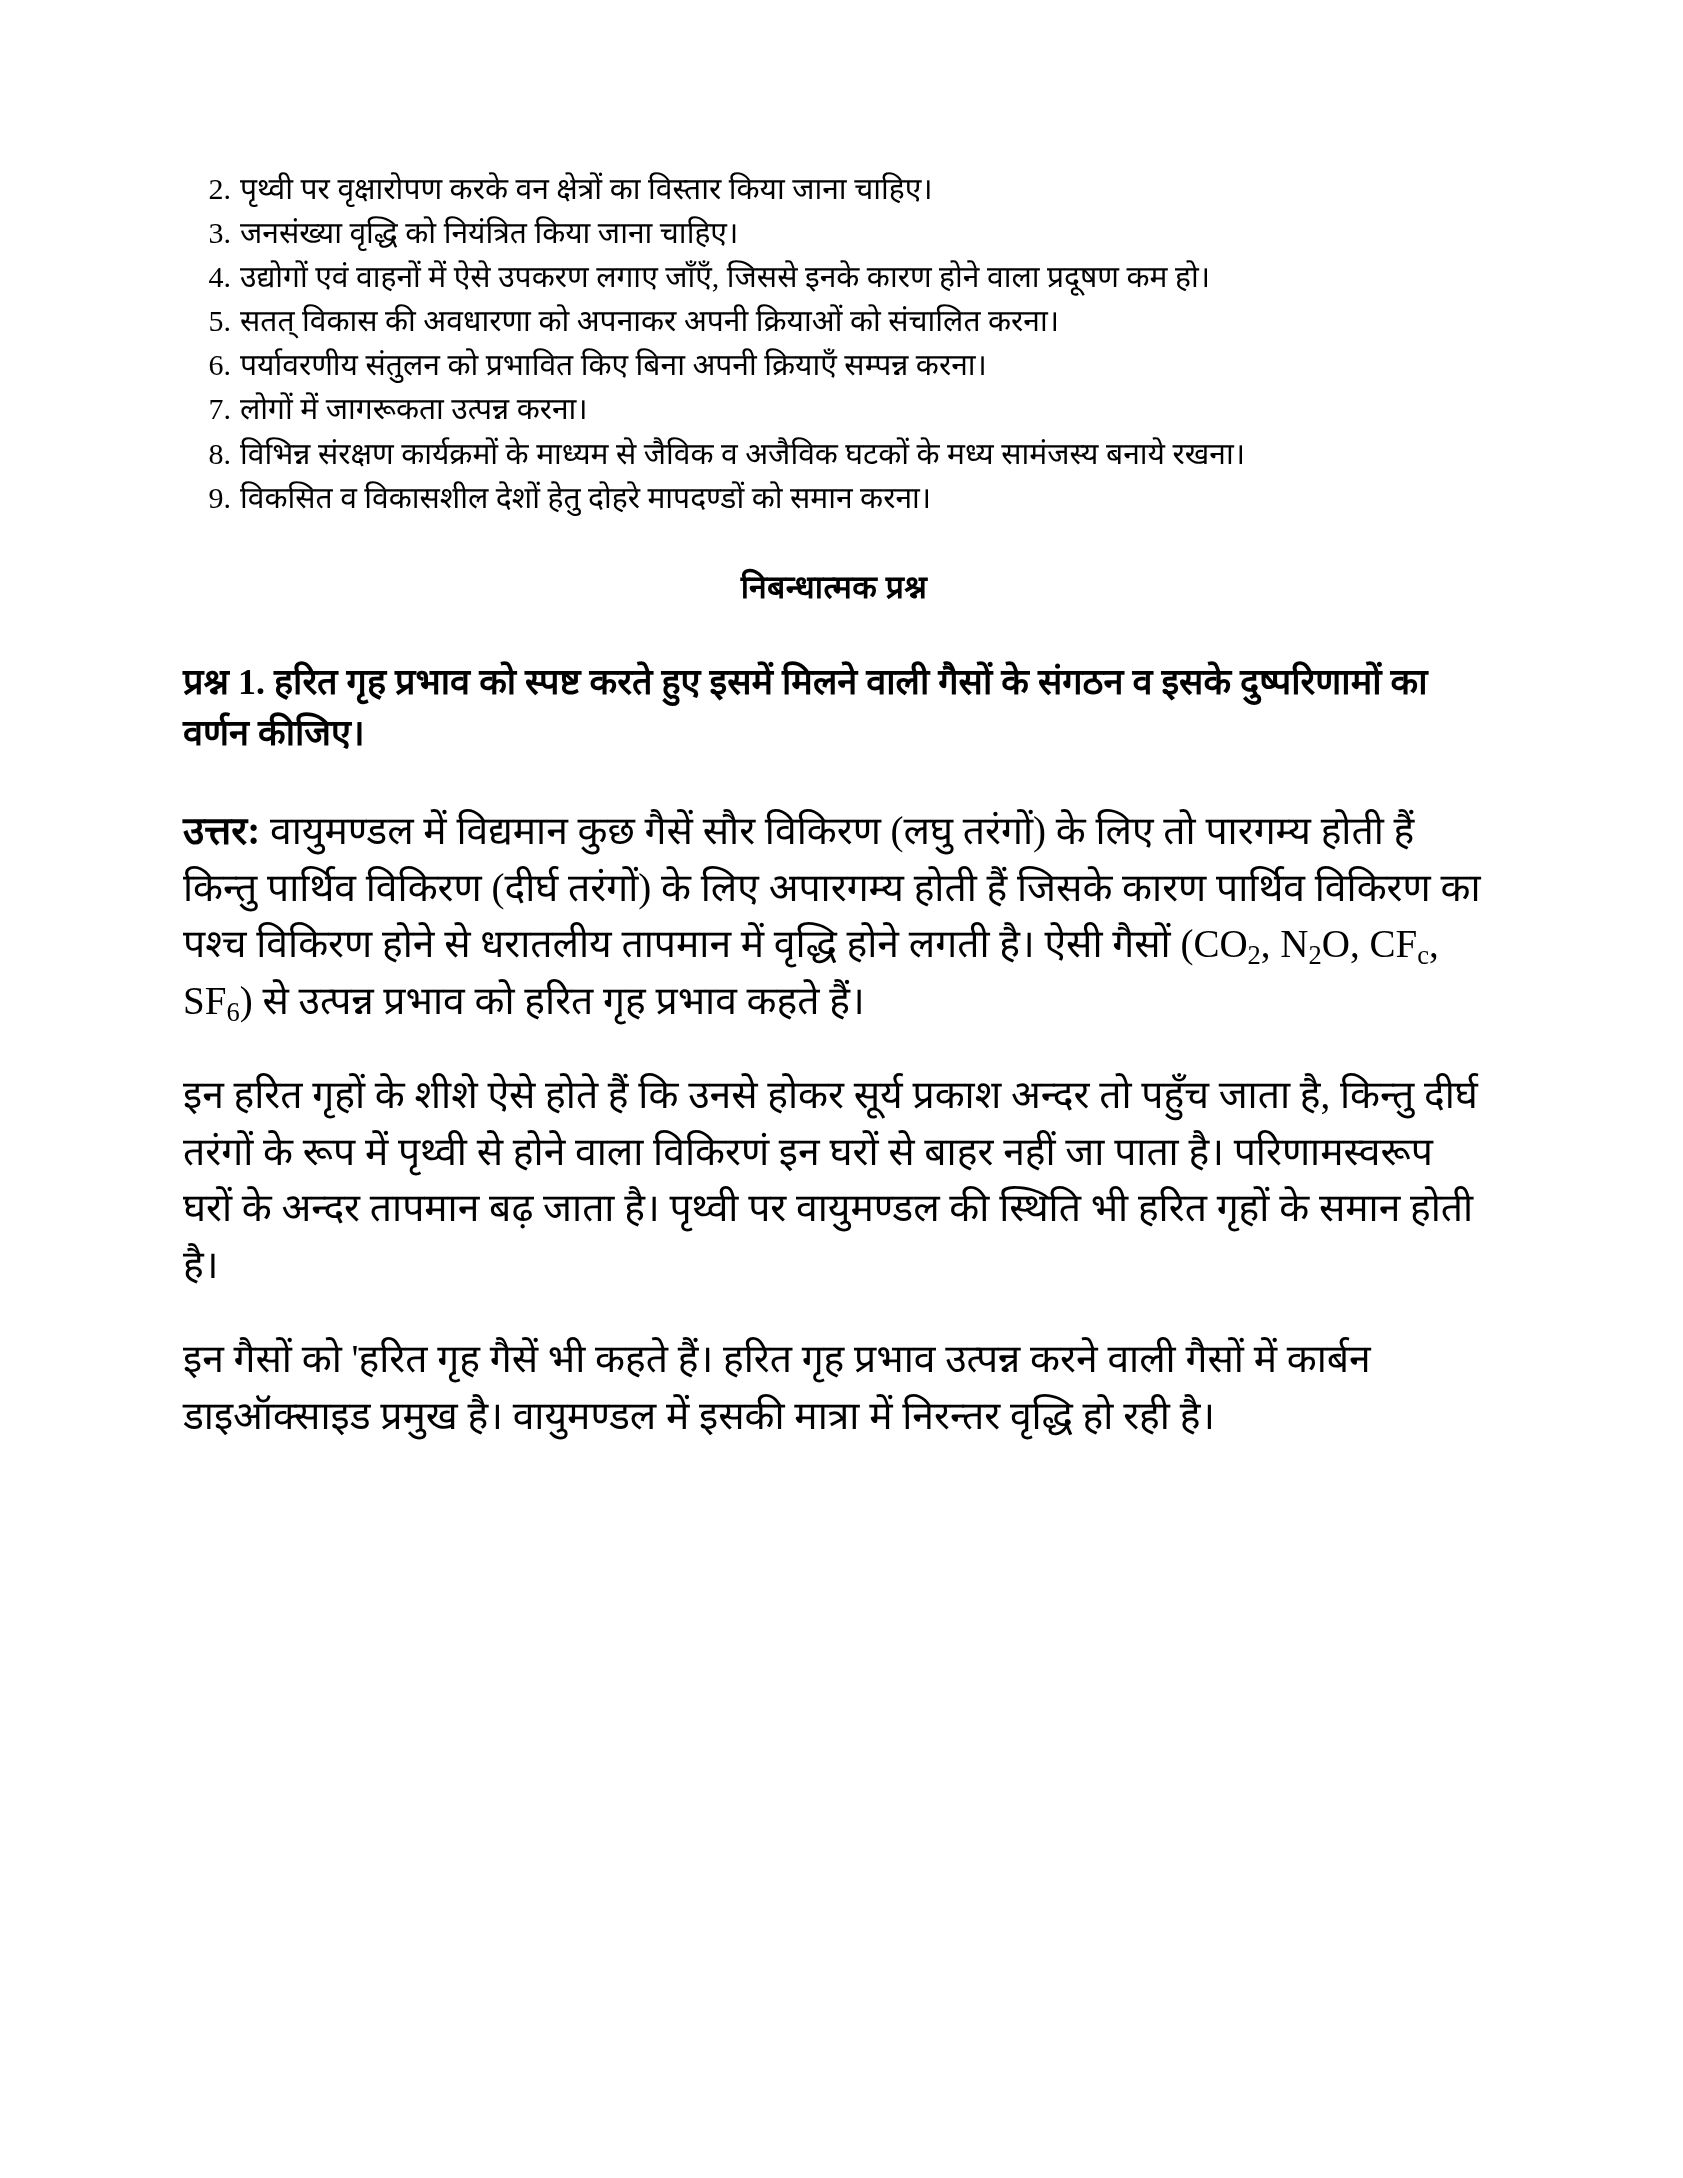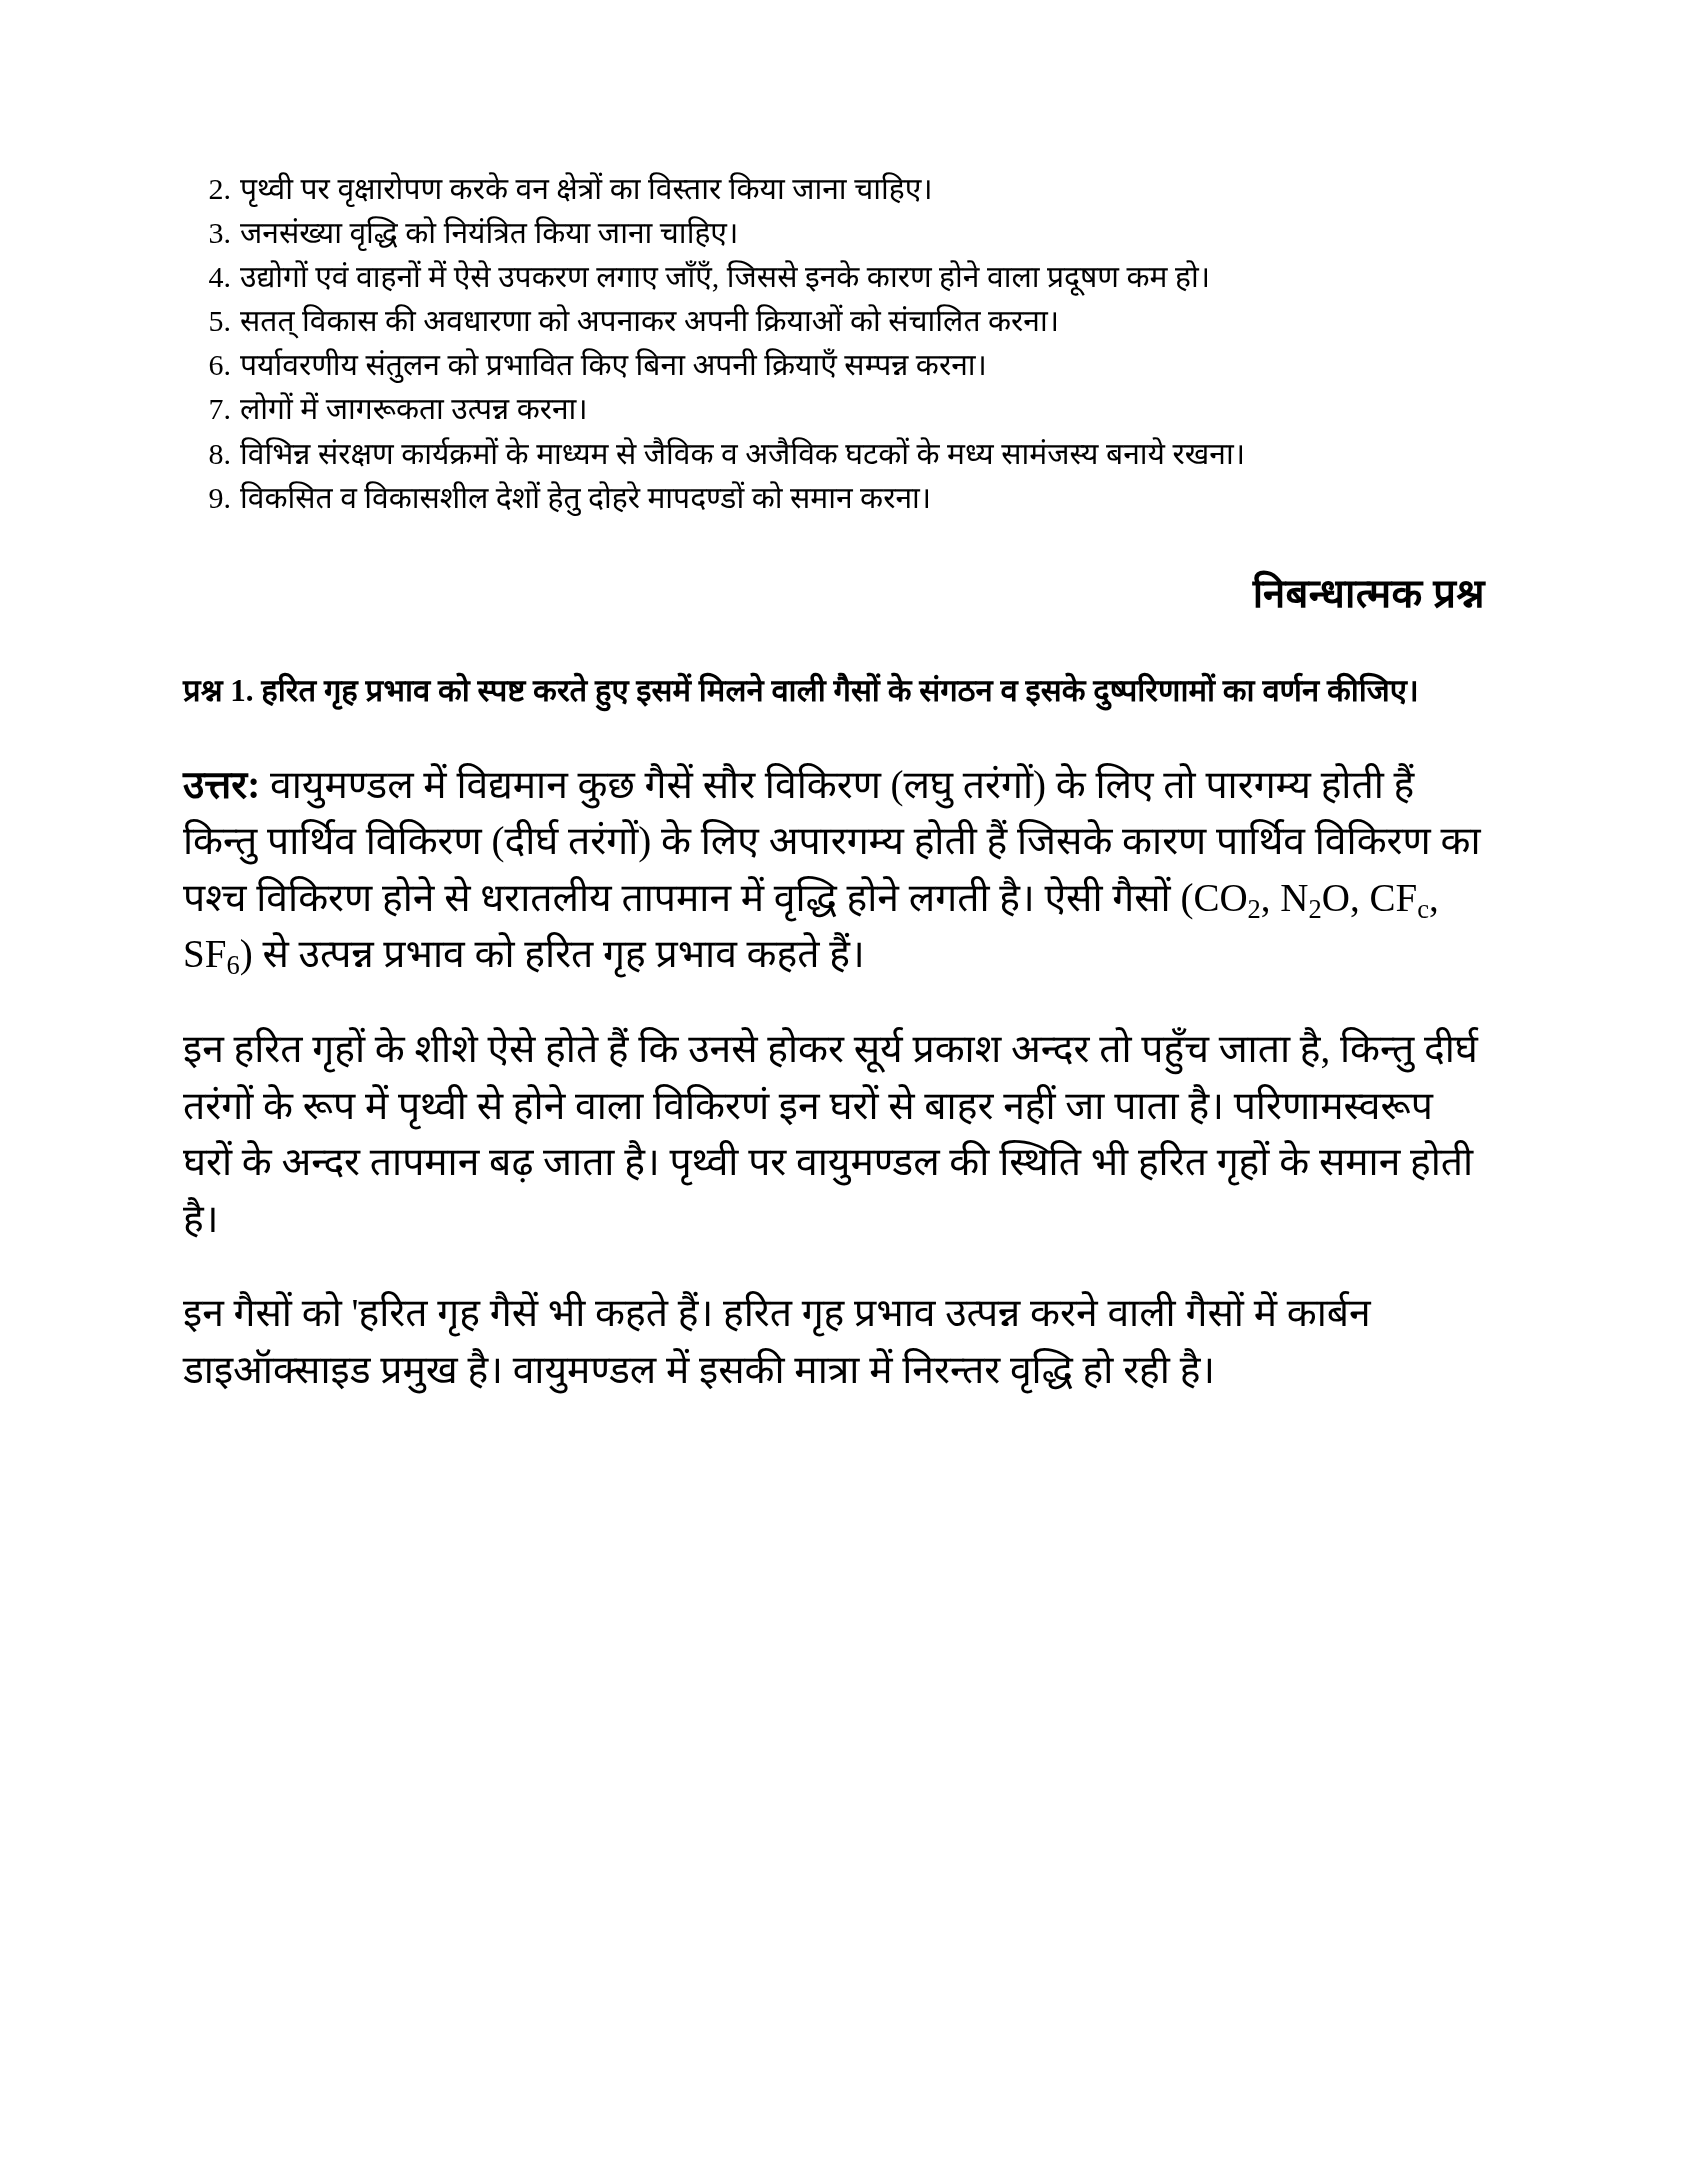--- a/index.html
+++ b/index.html
@@ -44,31 +44,31 @@
     width: 48px;
     text-align: right;
     font-size: 30px;
   }
   .numbered-list li .txt {
     display: block;
     flex: 1;
   }
   
   .section-heading {
-    text-align: right;
+    text-align: center;
     font-weight: bold;
-    font-size: 40px;
+    font-size: 32px;
     margin: 46px 0 0 0;
     padding: 0;
     letter-spacing: 0.4px;
   }
   
   .question {
     font-weight: bold;
-    font-size: 31px;
+    font-size: 36px;
     line-height: 1.42;
     margin: 50px 0 0 0;
     max-width: 1307px;
   }
   
   .para {
     font-size: 39px;
     line-height: 1.45;
     margin: 38px 0 0 0;
     max-width: 1312px;

